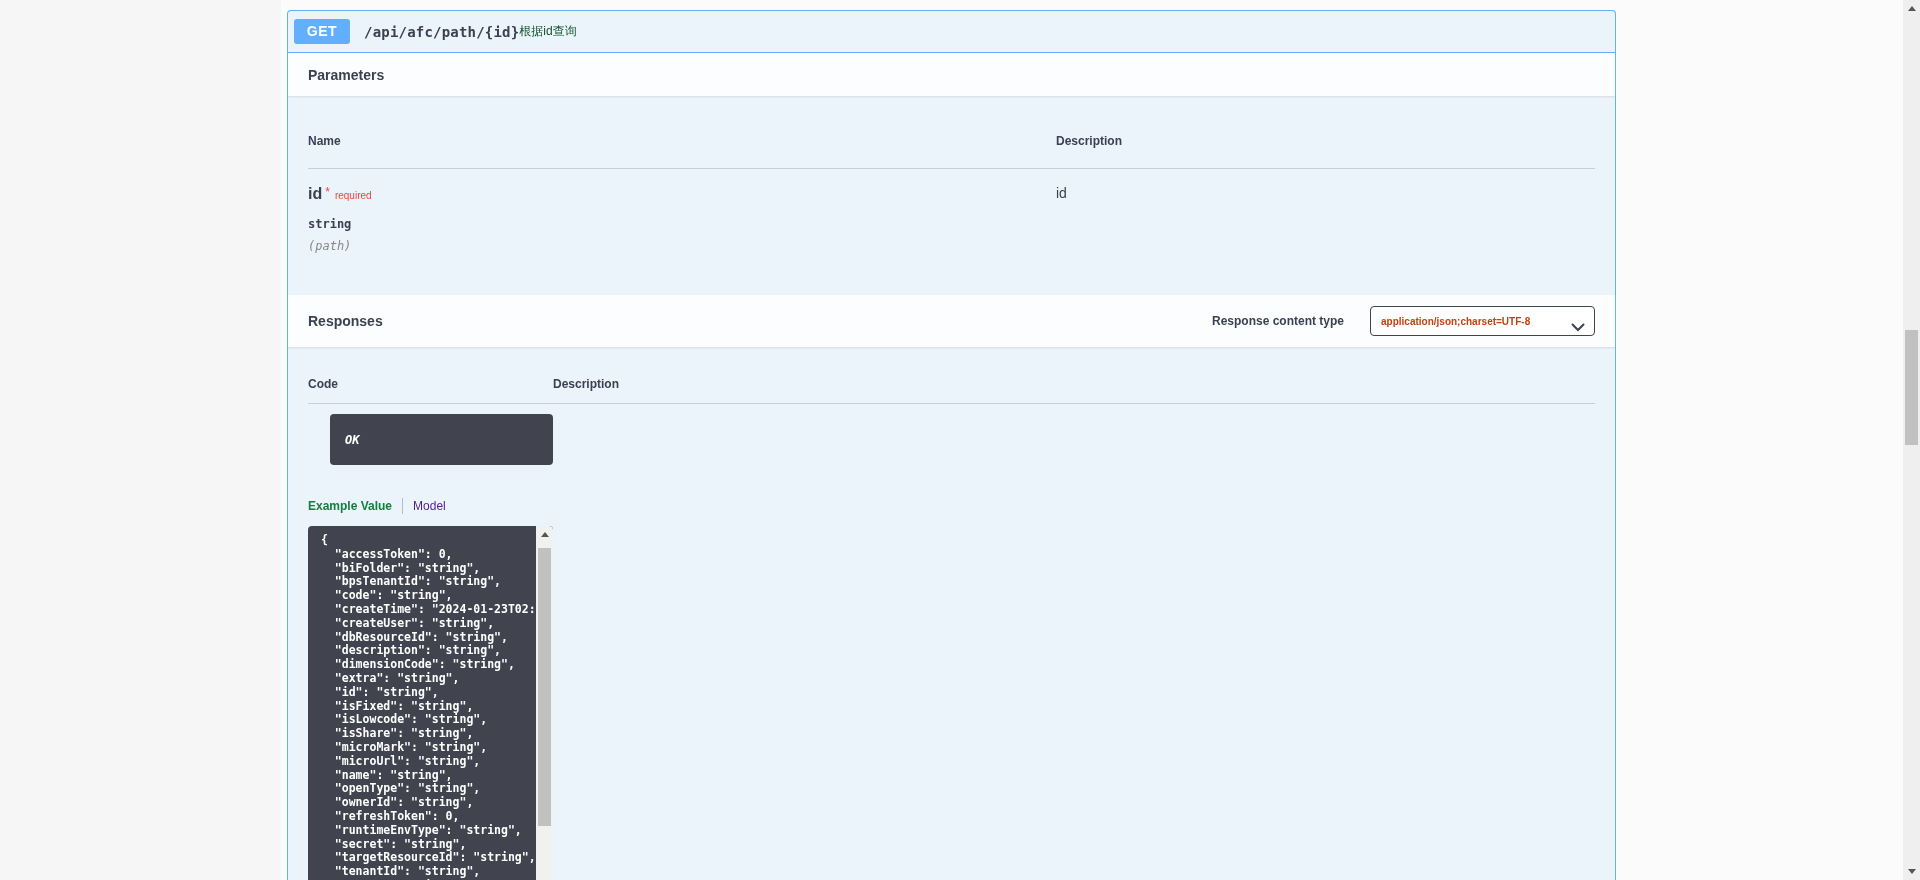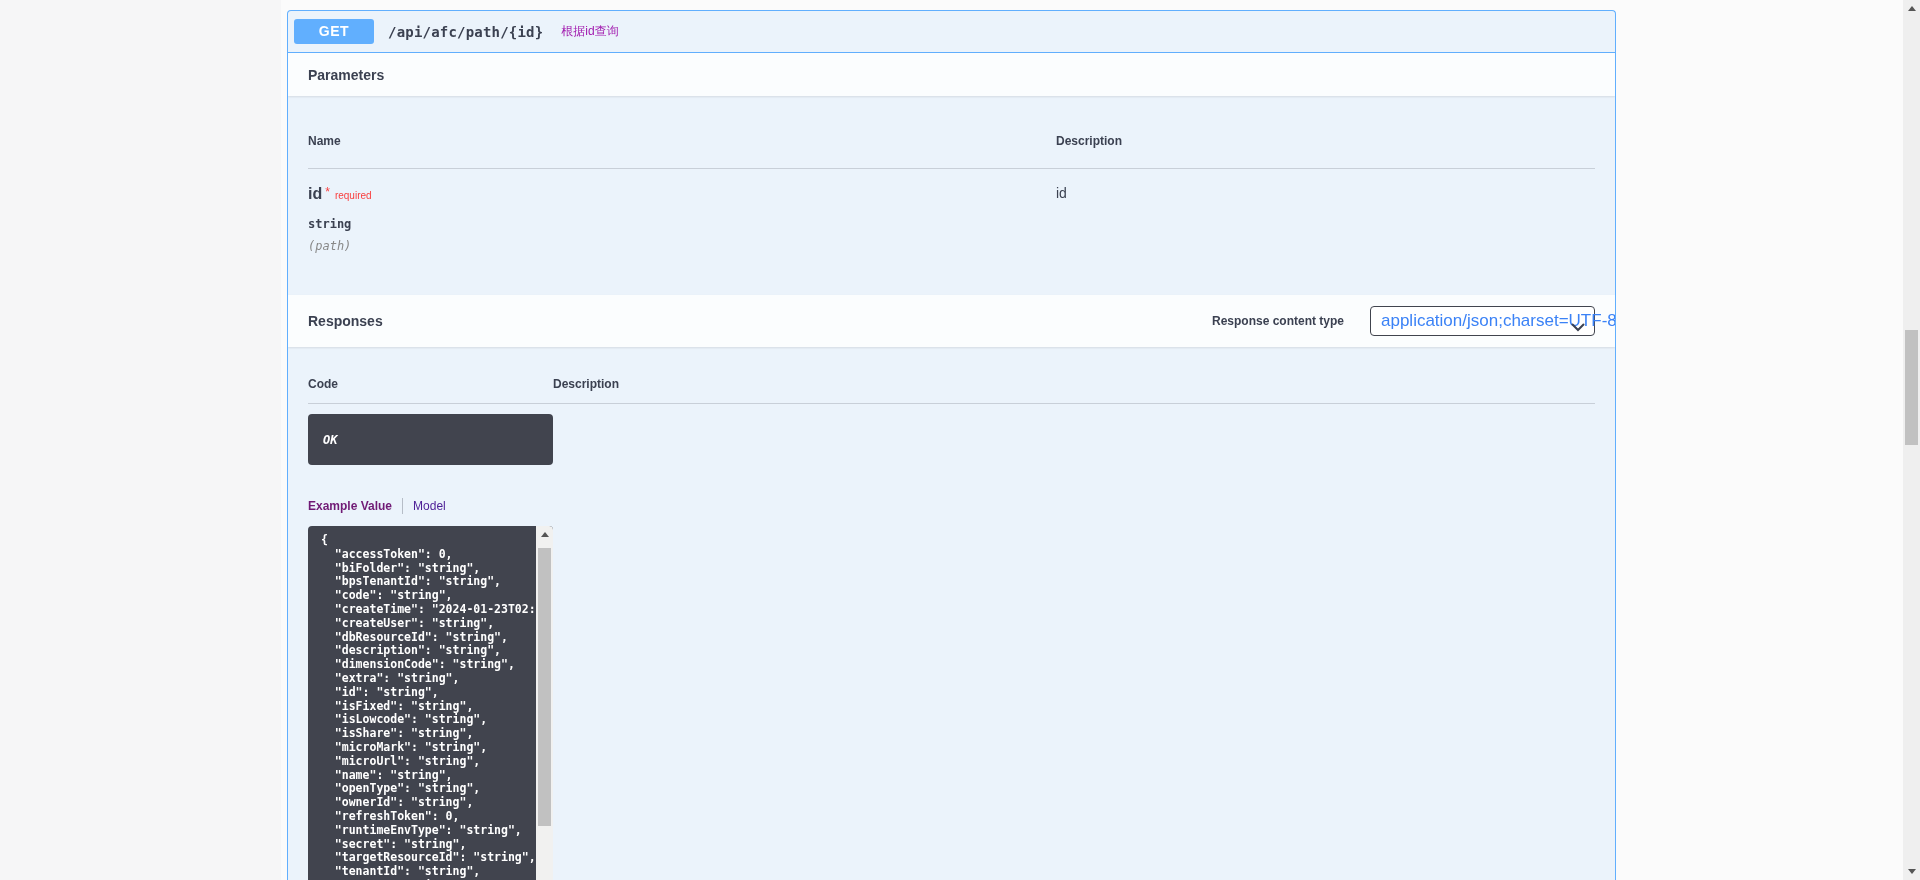--- a/index.html
+++ b/index.html
@@ -13,47 +13,47 @@
   .opblock {
     position:absolute; left:287px; top:10px; width:1329px; height:871px;
     background:#ebf3fb; border:1px solid #61affe; border-bottom:none;
     border-radius:4px 4px 0 0; overflow:hidden;
   }
   .opblock-summary {
     display:flex; align-items:center; height:42px; padding:0 6px;
     border-bottom:1px solid #61affe; cursor:pointer;
   }
   .method-badge {
-    display:inline-block; width:80px; height:25px; line-height:25px; text-align:center;
+    display:inline-block; width:56px; height:25px; line-height:25px; text-align:center;
     background:#61affe; color:#fff; font-size:14px; font-weight:700; border-radius:3px;
     letter-spacing:.5px;
   }
   .endpoint-path {
     margin-left:14px; font-family:"DejaVu Sans Mono","Liberation Mono",monospace;
     font-size:14px; font-weight:700; color:#3b4151; letter-spacing:.2px;
   }
-  .endpoint-summary { margin-left:18px; font-size:12px; color:#a21caf; }
+  .endpoint-summary { font-size:12px; color:#14532d; }
 
   
   .section-header {
     display:flex; align-items:center; justify-content:space-between;
     min-height:43px; padding:12px 20px;
     background:rgba(255,255,255,.8); box-shadow:0 1px 2px rgba(0,0,0,.1);
   }
   .section-header.responses-hd { min-height:52px; padding:11px 20px; }
   .section-title { font-size:14px; font-weight:700; color:#3b4151; }
 
   .content-type-wrap { display:flex; align-items:center; }
   .content-type-wrap label { font-size:12px; font-weight:700; color:#3b4151; }
   .select-box {
     position:relative; margin-left:26px; width:225px; height:30px;
     background:#fff; border:1px solid #41444e; border-radius:4px;
     display:flex; align-items:center; padding:0 30px 0 10px; cursor:pointer;
   }
-  .select-box .select-value { font-size:17px; font-weight:400; color:#3b82f6; white-space:nowrap; }
+  .select-box .select-value { font-size:10px; font-weight:700; color:#c2410c; white-space:nowrap; }
   .select-box .chev { position:absolute; right:9px; top:11px; }
 
   
   .table-container { padding:20px 20px 0 20px; }
   .table-container.params { padding-bottom:42px;border-radius:11px; }
   .tgrid { display:grid; }
   .params .tgrid { grid-template-columns:748px 1fr; }
   .resp   .tgrid { grid-template-columns:245px 1fr; }
   .th {
     font-size:12px; font-weight:700; color:#3b4151;
@@ -69,31 +69,31 @@
   .ptype { margin-top:14px; font-family:"DejaVu Sans Mono","Liberation Mono",monospace;
            font-size:12px; font-weight:600; color:#3b4151; }
   .ploc  { margin-top:8px; font-family:"DejaVu Sans Mono","Liberation Mono",monospace;
            font-size:12px; font-style:italic; color:#888; }
   .pdesc { padding-top:16px; font-size:14px; color:#3b4151; }
 
   .resp-code { padding-top:14px; font-size:14px; color:#3b4151; }
 
   .ok-bar {
     margin-top:10px; height:51px; background:#41444e; border-radius:4px;
-    display:flex; align-items:center; padding:17px 15px;
+    display:flex; align-items:center; padding:17px 15px;margin-left:22px;
   }
   .ok-bar span {
     color:#fff; font-family:"DejaVu Sans Mono","Liberation Mono",monospace;
     font-size:12px; font-weight:700; font-style:italic;
   }
 
   
   .model-tabs { margin-top:33px; display:flex; align-items:center; }
   .tab { font-size:12px; cursor:pointer; }
-  .tab.active { font-weight:700; color:#701a75; }
+  .tab.active { font-weight:700; color:#15803d; }
   .tab.inactive { color:#4c1d95; }
   .tab-divider { width:1px; height:16px; background:rgba(59,65,81,.3); margin:0 10px; }
 
   
   .code-block {
     position:relative; margin-top:12px; height:370px; background:#41444e;
     border-radius:4px; overflow:hidden;
   }
   .code-block pre {
     margin:0; padding:8px 30px 8px 13px; white-space:pre; overflow:hidden; height:100%;

